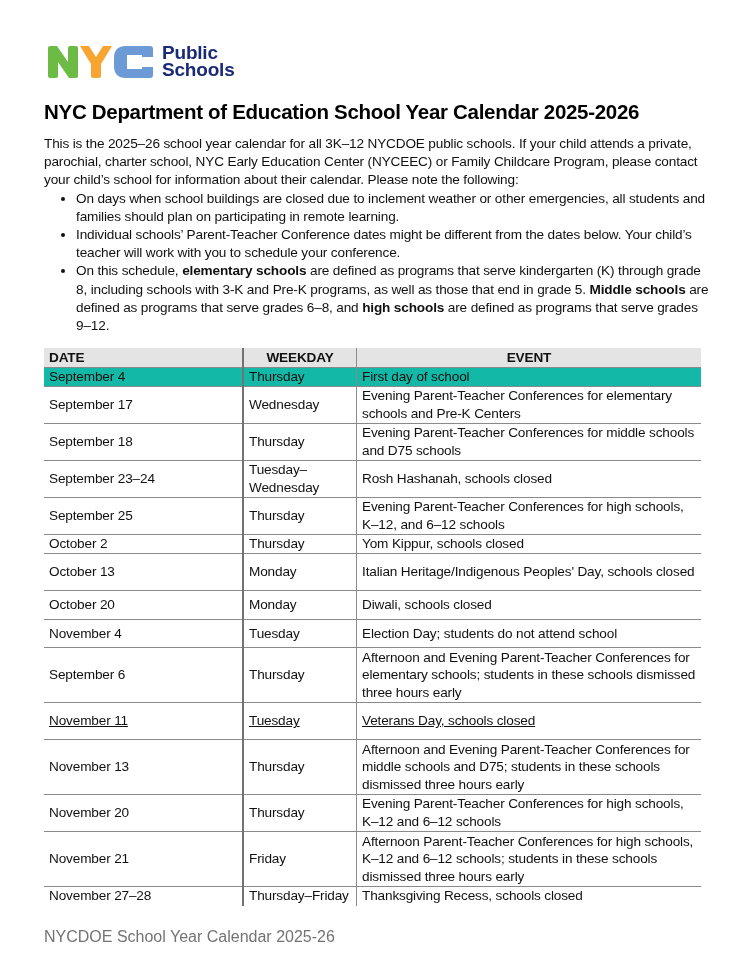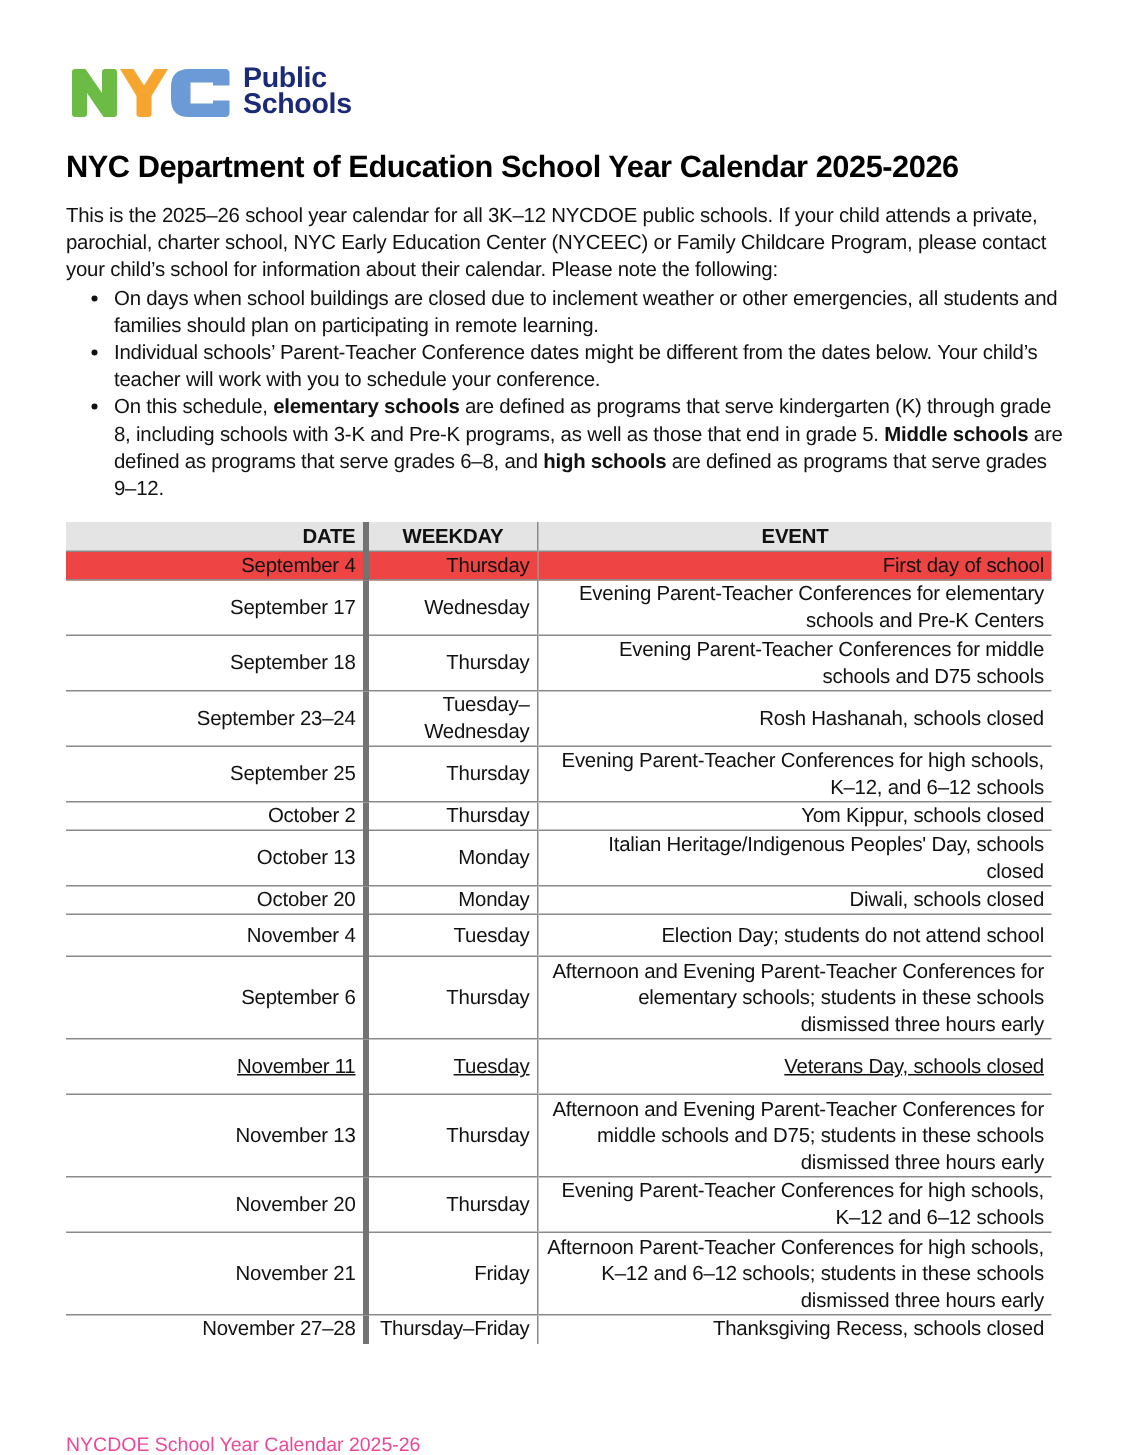--- a/index.html
+++ b/index.html
@@ -21,32 +21,32 @@
   }
   .intro p { margin: 0; }
   .intro ul { margin: 0; padding-left: 32px; }
   .intro li { margin: 0; }
   .intro b { font-weight: bold; }
   table.cal {
     position: absolute; left: 44px; top: 348px; width: 657px;
     border-collapse: collapse; font-size: 13.6px; letter-spacing: -0.15px;
   }
   table.cal th, table.cal td {
-    padding: 0 5px; line-height: 17.6px; vertical-align: middle; text-align: right;
+    padding: 0 5px; line-height: 17.6px; vertical-align: middle; text-align: left;
     border-bottom: 1px solid #8a8a8a;
   }
   table.cal th { background: #e4e4e4; font-weight: bold; height: 19px; }
   table.cal th.c2, table.cal th.c3 { text-align: center; }
-  table.cal td.c2, table.cal th.c2 { border-left: 4px solid #737373; }
+  table.cal td.c2, table.cal th.c2 { border-left: 2px solid #737373; }
   table.cal td.c3, table.cal th.c3 { border-left: 1px solid #8a8a8a; margin-top: 14px; }
-  table.cal tr.highlight td { background: #ef4444; }
+  table.cal tr.highlight td { background: #14b8a6; }
   table.cal tr:last-child td { border-bottom: none; }
   .c1 { width: 188px; }
   .c2 { width: 102px; }
-  .footer { position: absolute; left: 44px; top: 955px; font-size: 13px; color: #ec4899; }
+  .footer { position: absolute; left: 44px; top: 928px; font-size: 16px; color: #737373; }
 </style>
 </head>
 <body>
 
 <div class="logo">
   <svg width="110" height="36" viewBox="0 0 110 36">
 
     <path d="M2 4 Q2 2 4 2 H11 L22 18 V4 Q22 2 24 2 H30 Q32 2 32 4 V32 Q32 34 30 34 H23 L12 18 V32 Q12 34 10 34 H4 Q2 34 2 32 Z" fill="#6cbb45"></path>
 
     <path d="M34 2 H43 L50 13 L57 2 H66 L55 20 V32 Q55 34 53 34 H47 Q45 34 45 32 V20 Z" fill="#f6a531"></path>
@@ -107,21 +107,21 @@
       <tr style="height: 19px;">
         <td class="c1">October 2</td>
         <td class="c2">Thursday</td>
         <td class="c3">Yom Kippur, schools closed</td>
       </tr>
       <tr style="height: 37px;">
         <td class="c1">October 13</td>
         <td class="c2">Monday</td>
         <td class="c3">Italian Heritage/Indigenous Peoples' Day, schools closed</td>
       </tr>
-      <tr style="height: 19px;">
+      <tr style="height: 29px;">
         <td class="c1">October 20</td>
         <td class="c2">Monday</td>
         <td class="c3">Diwali, schools closed</td>
       </tr>
       <tr style="height: 28px;">
         <td class="c1">November 4</td>
         <td class="c2">Tuesday</td>
         <td class="c3">Election Day; students do not attend school</td>
       </tr>
       <tr style="height: 55px;">

